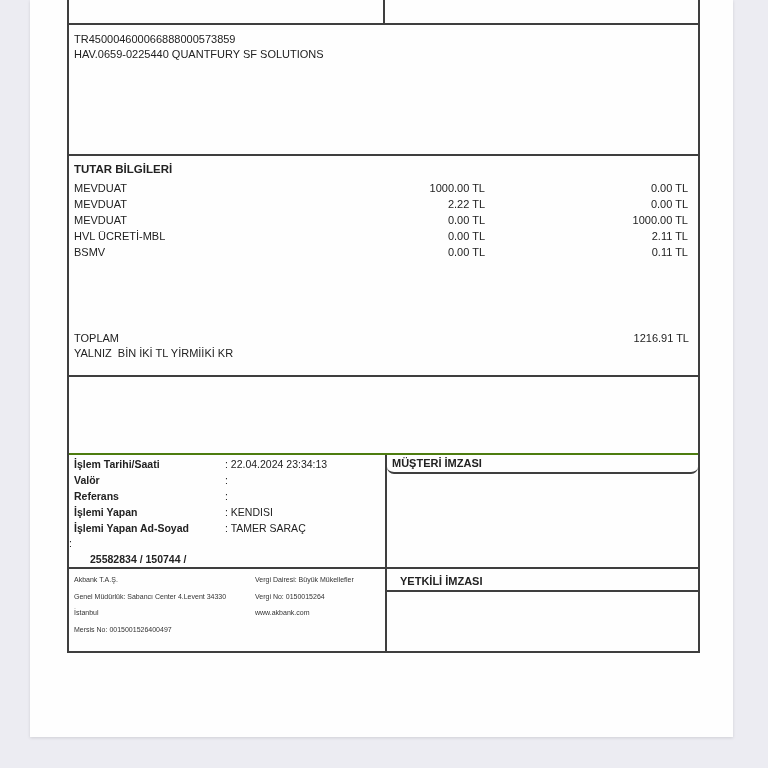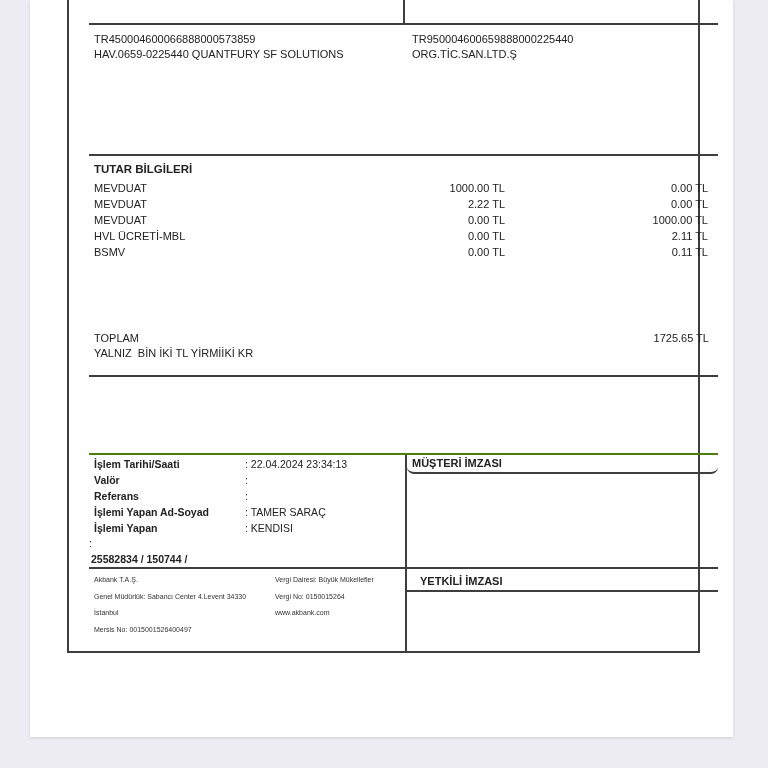--- a/index.html
+++ b/index.html
@@ -27,21 +27,21 @@
     top: 0;
     width: 633px;
     height: 653px;
     box-sizing: border-box;
     border-left: 2px solid #3e3e3e;
     border-right: 2px solid #3e3e3e;
     border-bottom: 2px solid #3e3e3e;
     display: flex;
     flex-direction: column;
   }
-  .sec { box-sizing: border-box; width: 100%; margin-left: 20px; }
+  .sec { box-sizing: border-box; width: 100%; }
 
   
   .sec-top { height: 23px; display: flex; }
   .sec-top .cell-l { width: 316px; box-sizing: border-box; border-right: 2px solid #3e3e3e; }
   .sec-top .cell-r { flex: 1; }
 
   
   .sec-iban { height: 132px; border-top: 2px solid #3e3e3e; display: flex; padding-top: 7px; }
   .iban-col { box-sizing: border-box; padding-left: 5px; font-size: 11px; line-height: 15px; }
   .iban-col.left { width: 318px; }
@@ -63,21 +63,21 @@
 
   
   .sec-gap { height: 79px; border-top: 2px solid #3e3e3e; }
 
   
   .sec-islem { height: 114px; border-top: 2px solid #4d7c0f; display: flex; }
   .islem-l { width: 318px; box-sizing: border-box; border-right: 2px solid #3e3e3e; padding-top: 2px; }
   .irow { display: flex; height: 15.8px; font-size: 10.5px; line-height: 15.8px; }
   .irow .ilbl { width: 156px; box-sizing: border-box; padding-left: 5px; font-weight: bold; }
   .irow .ival { flex: 1; }
-  .iref { font-size: 10.5px; line-height: 15.8px; font-weight: bold; padding-left: 2px; }
+  .iref { font-size: 10.5px; line-height: 15.8px; font-weight: bold; padding-left: 21px; }
   .islem-r { flex: 1; display: flex; flex-direction: column; }
   .sig-header { box-sizing: border-box; height: 19px; border-bottom: 2px solid #3e3e3e;
                 font-weight: bold; font-size: 11px; line-height: 17px; padding-left: 5px; border-radius: 7px; }
   .sig-area { flex: 1; }
 
   
   .sec-footer { height: 84px; border-top: 2px solid #3e3e3e; display: flex; }
   .footer-l { width: 318px; box-sizing: border-box; border-right: 2px solid #3e3e3e;
               display: flex; padding-top: 7px; }
   .fcol { font-size: 7px; line-height: 8px; color: #333; }
@@ -97,24 +97,20 @@
     <div class="sec sec-top">
       <div class="cell-l"></div>
       <div class="cell-r"></div>
     </div>
 
     <div class="sec sec-iban">
       <div class="iban-col left">
         <div>TR450004600066888000573859</div>
         <div>HAV.0659-0225440 QUANTFURY SF SOLUTIONS</div>
       </div>
-      <div class="iban-col right">
-        <div>TR950004600659888000225440</div>
-        <div>ORG.TİC.SAN.LTD.Ş</div>
-      </div>
     </div>
 
     <div class="sec sec-tutar">
       <div class="tutar-title">TUTAR BİLGİLERİ</div>
       <div class="tutar-rows">
         <div class="trow">
           <span class="a1">1000.00 TL</span>
           <span class="lbl">MEVDUAT</span>
           <span class="a2">0.00 TL</span>
         </div>
@@ -135,21 +131,21 @@
         </div>
         <div class="trow">
           <span class="a1">0.00 TL</span>
           <span class="lbl">BSMV</span>
           <span class="a2">0.11 TL</span>
         </div>
       </div>
       <div class="toplam-block">
         <div class="toplam-row">
           <span class="lbl">TOPLAM</span>
-          <span class="val">1725.65 TL</span>
+          <span class="val">1216.91 TL</span>
         </div>
         <div class="yalniz-row">YALNIZ  BİN İKİ TL YİRMİİKİ KR</div>
       </div>
     </div>
 
     <div class="sec sec-gap"></div>
 
     <div class="sec sec-islem">
       <div class="islem-l">
         <div class="irow">
@@ -158,26 +154,26 @@
         </div>
         <div class="irow">
           <span class="ilbl">Valör</span>
           <span class="ival">:</span>
         </div>
         <div class="irow">
           <span class="ilbl">Referans</span>
           <span class="ival">:</span>
         </div>
         <div class="irow">
+          <span class="ilbl">İşlemi Yapan</span>
+          <span class="ival">: KENDISI</span>
+        </div>
+        <div class="irow">
           <span class="ilbl">İşlemi Yapan Ad-Soyad</span>
           <span class="ival">: TAMER SARAÇ</span>
-        </div>
-        <div class="irow">
-          <span class="ilbl">İşlemi Yapan</span>
-          <span class="ival">: KENDISI</span>
         </div>
         <div class="irow">
           <span class="ival">:</span>
         </div>
         <div class="iref">25582834 / 150744 /</div>
       </div>
       <div class="islem-r">
         <div class="sig-header">MÜŞTERİ İMZASI</div>
         <div class="sig-area"></div>
       </div>

